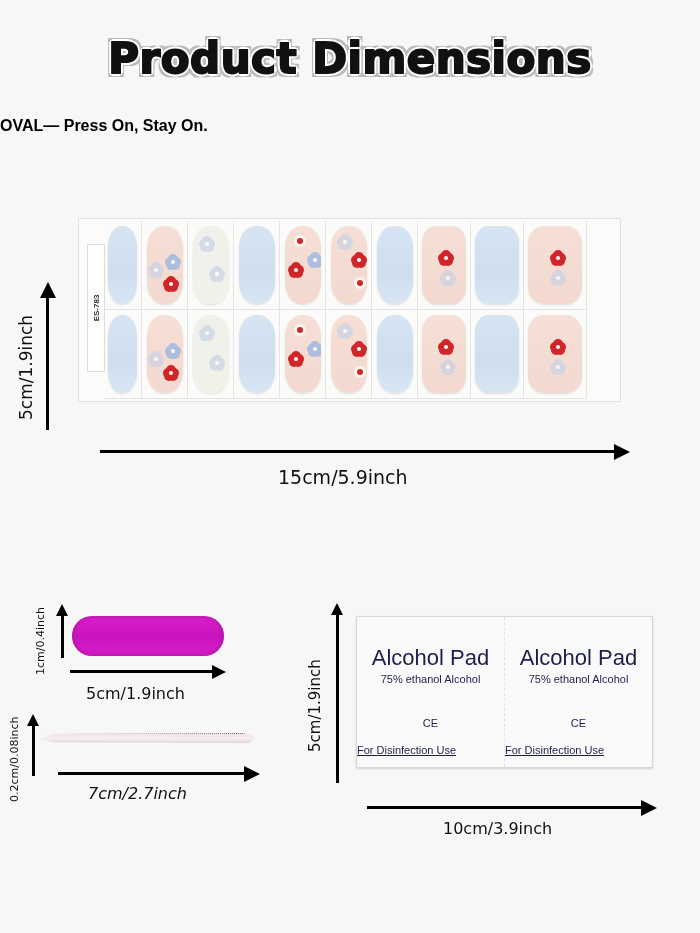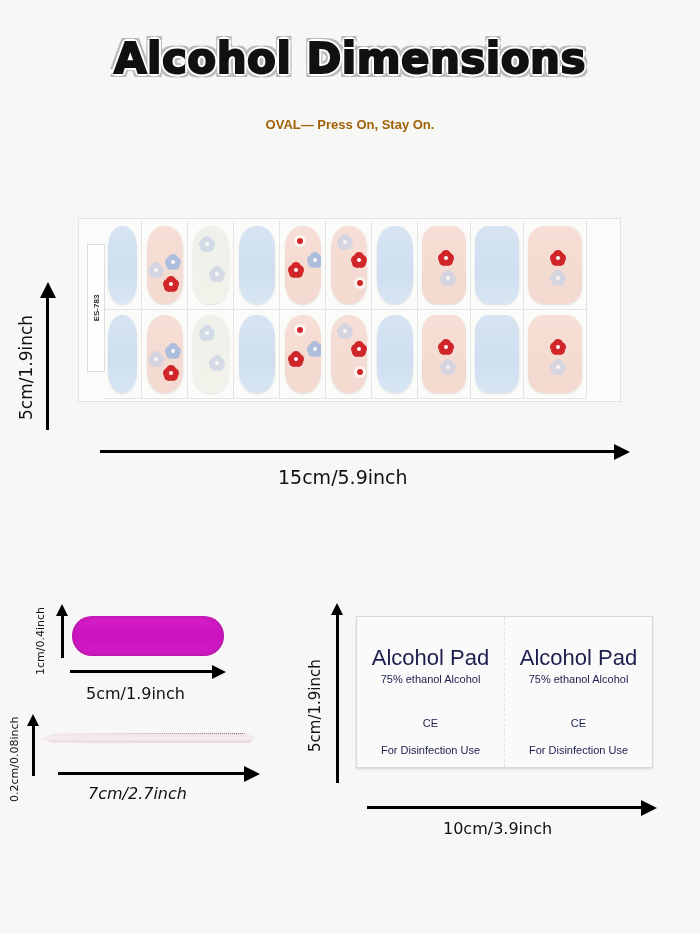--- a/index.html
+++ b/index.html
@@ -19,23 +19,23 @@
     font-weight: bold; font-size: 42px; letter-spacing: 0.5px;
     color: #111;
     -webkit-text-stroke: 2px #111;
     text-shadow:
       0 0 0 #fff,
       2px 2px 0 #fff, -2px -2px 0 #fff, 2px -2px 0 #fff, -2px 2px 0 #fff,
       3px 0 0 #fff, -3px 0 0 #fff, 0 3px 0 #fff, 0 -3px 0 #fff,
       4px 4px 0 #bbb, -4px -4px 0 #bbb, 4px -4px 0 #bbb, -4px 4px 0 #bbb;
   }
   .subtitle {
-    left: 0; top: 117px; width: 700px; text-align: center;
+    left: 0; top: 117px; width: 700px; 
     font-family: "Liberation Sans", sans-serif;
-    font-weight: bold; font-size: 13px; color: #a16207;
+    font-weight: bold; font-size: 16px; color: #000000;
   }
 
   
   .sheet {
     left: 78px; top: 218px; width: 543px; height: 184px;
     background: #fbfbfa;
     border: 1px solid #e2e2e0;
   }
   .label-strip {
     left: 8px; top: 25px; width: 18px; height: 128px;
@@ -135,28 +135,28 @@
   }
   .pad .pad-sub {
     position: absolute; left: 0; right: 0; top: 56px; text-align: center;
     font-family: "Liberation Sans", sans-serif; font-size: 11px; color: #1c1f4e;
   }
   .pad .pad-ce {
     position: absolute; left: 0; right: 0; top: 100px; text-align: center;
     font-family: "Liberation Sans", sans-serif; font-size: 11px; color: #1c1f4e;
   }
   .pad .pad-use {
-    position: absolute; left: 0; right: 0; top: 127px; text-align: center;
-    font-family: "Liberation Sans", sans-serif; font-size: 11px; color: #1c1f4e;
+    position: absolute; left: 0; right: 0; top: 127px; text-align: left;
+    font-family: "Liberation Sans", sans-serif; font-size: 11px; color: #1c1f4e; text-decoration: underline;
   }
 </style>
 </head>
 <body>
 
-<div class="abs title">Alcohol Dimensions</div>
+<div class="abs title">Product Dimensions</div>
 <div class="abs subtitle">OVAL— Press On, Stay On.</div>
 
 <div class="abs" style="left:40px; top:282px; width:16px; height:150px;">
   <div class="arrow-up" style="position:absolute; left:0; top:0;"></div>
   <div class="vline" style="position:absolute; left:6px; top:14px; height:134px;"></div>
 </div>
 <div class="abs vlabel" style="left:16px; top:420px; font-size:17px;">5cm/1.9inch</div>
 
 <div class="abs sheet">
   <div class="abs label-strip">

